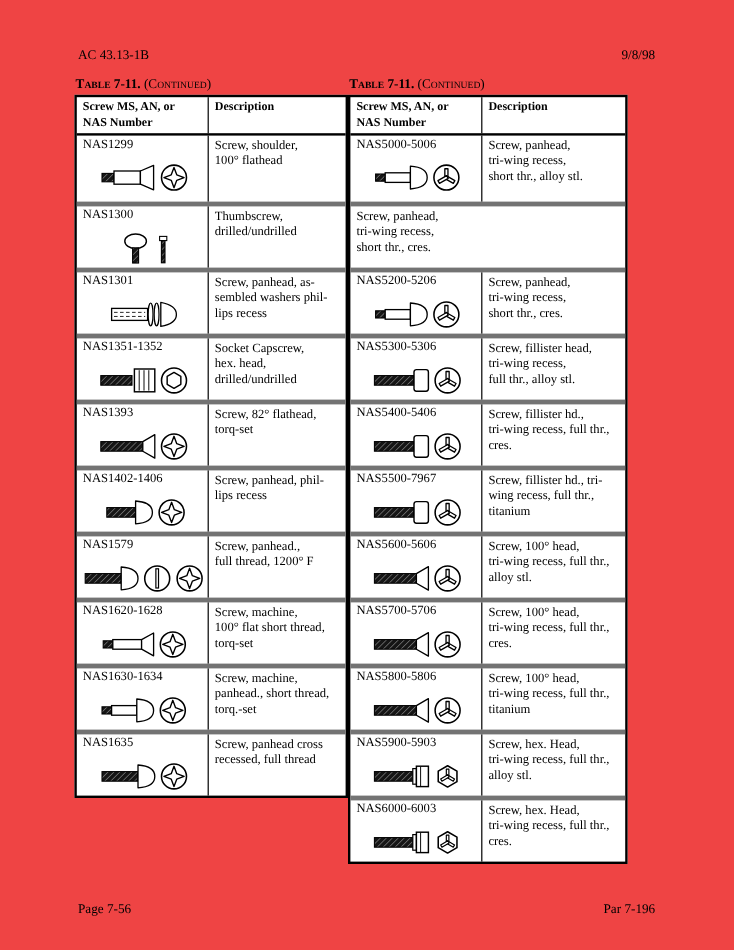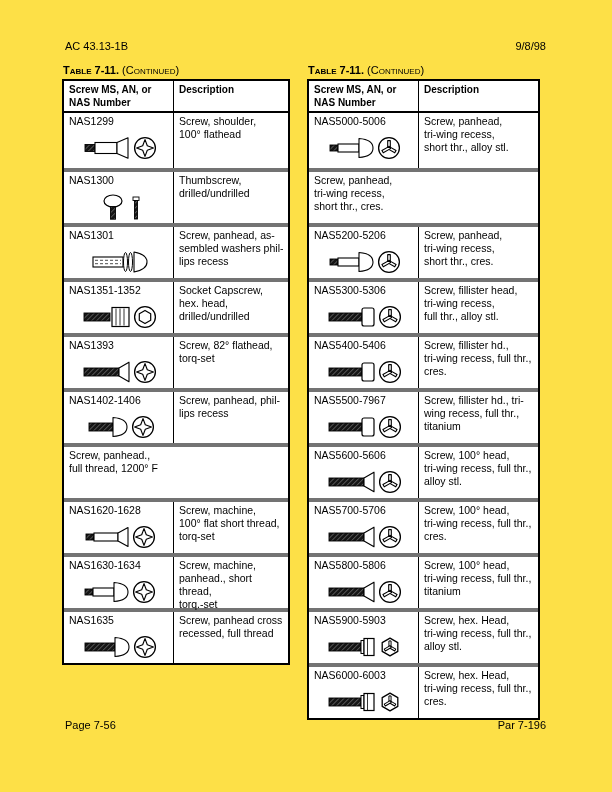--- a/index.html
+++ b/index.html
@@ -1,31 +1,31 @@
 <!DOCTYPE html>
 <html><head>
 <meta charset="utf-8">
 <style>
   html,body{margin:0;padding:0;background:#e8e8e8;}
   .page{
-    width:612px;height:792px;background:#fde047;position:relative;
-    font-family:Liberation Sans, sans-serif;color:#000;margin:0 auto;
+    width:612px;height:792px;background:#ef4444;position:relative;
+    font-family:Liberation Serif, serif;color:#000;margin:0 auto;
     overflow:hidden;
   }
   .page-header{
     position:absolute;top:40px;left:65px;right:66px;
     display:flex;justify-content:space-between;font-size:11px;
   }
   .page-footer{
-    position:absolute;top:719px;left:65px;right:66px;
+    position:absolute;top:752px;left:65px;right:66px;
     display:flex;justify-content:space-between;font-size:11px;
   }
   .tables{
     position:absolute;top:64px;left:62px;
-    display:flex;gap:17px;align-items:flex-start;
+    display:flex;align-items:flex-start;
   }
   .tcol{display:block;}
   .tcol-left{width:228px;}
   .tcol-right{width:233px;}
   .caption{font-size:11px;margin:0 0 3px 1px;font-variant:small-caps;white-space:nowrap;}
   .cap-b{font-weight:bold;}
   .tbl{border:2px solid #000;background:#fff;}
   .hrow{display:flex;border-bottom:2.5px solid #000;}
   .hcell{
     font-weight:bold;font-size:10px;line-height:13px;
@@ -261,20 +261,30 @@
                   <use href="#circ-phillips" xlink:href="#circ-phillips" x="46" y="1"></use>
                 </svg>
               </div>
     </div>
     <div class="cell desc-cell">
       <div class="desc">Screw, panhead, phil-
 lips recess</div>
     </div>
   </div>
           <div class="row">
+    <div class="cell num-cell">
+      <div class="num">NAS1579</div>
+      <div class="illus">
+                <svg viewBox="0 0 100 26" width="100" height="26">
+                  <use href="#sym-pan-full" xlink:href="#sym-pan-full" x="0" y="0"></use>
+                  <use href="#circ-slot" xlink:href="#circ-slot" x="49" y="1"></use>
+                  <use href="#circ-phillips" xlink:href="#circ-phillips" x="76" y="1"></use>
+                </svg>
+              </div>
+    </div>
     <div class="cell desc-cell">
       <div class="desc">Screw, panhead.,
 full thread, 1200° F</div>
     </div>
   </div>
           <div class="row">
     <div class="cell num-cell">
       <div class="num">NAS1620-1628</div>
       <div class="illus">
                 <svg viewBox="0 0 71 26" width="71" height="26">

